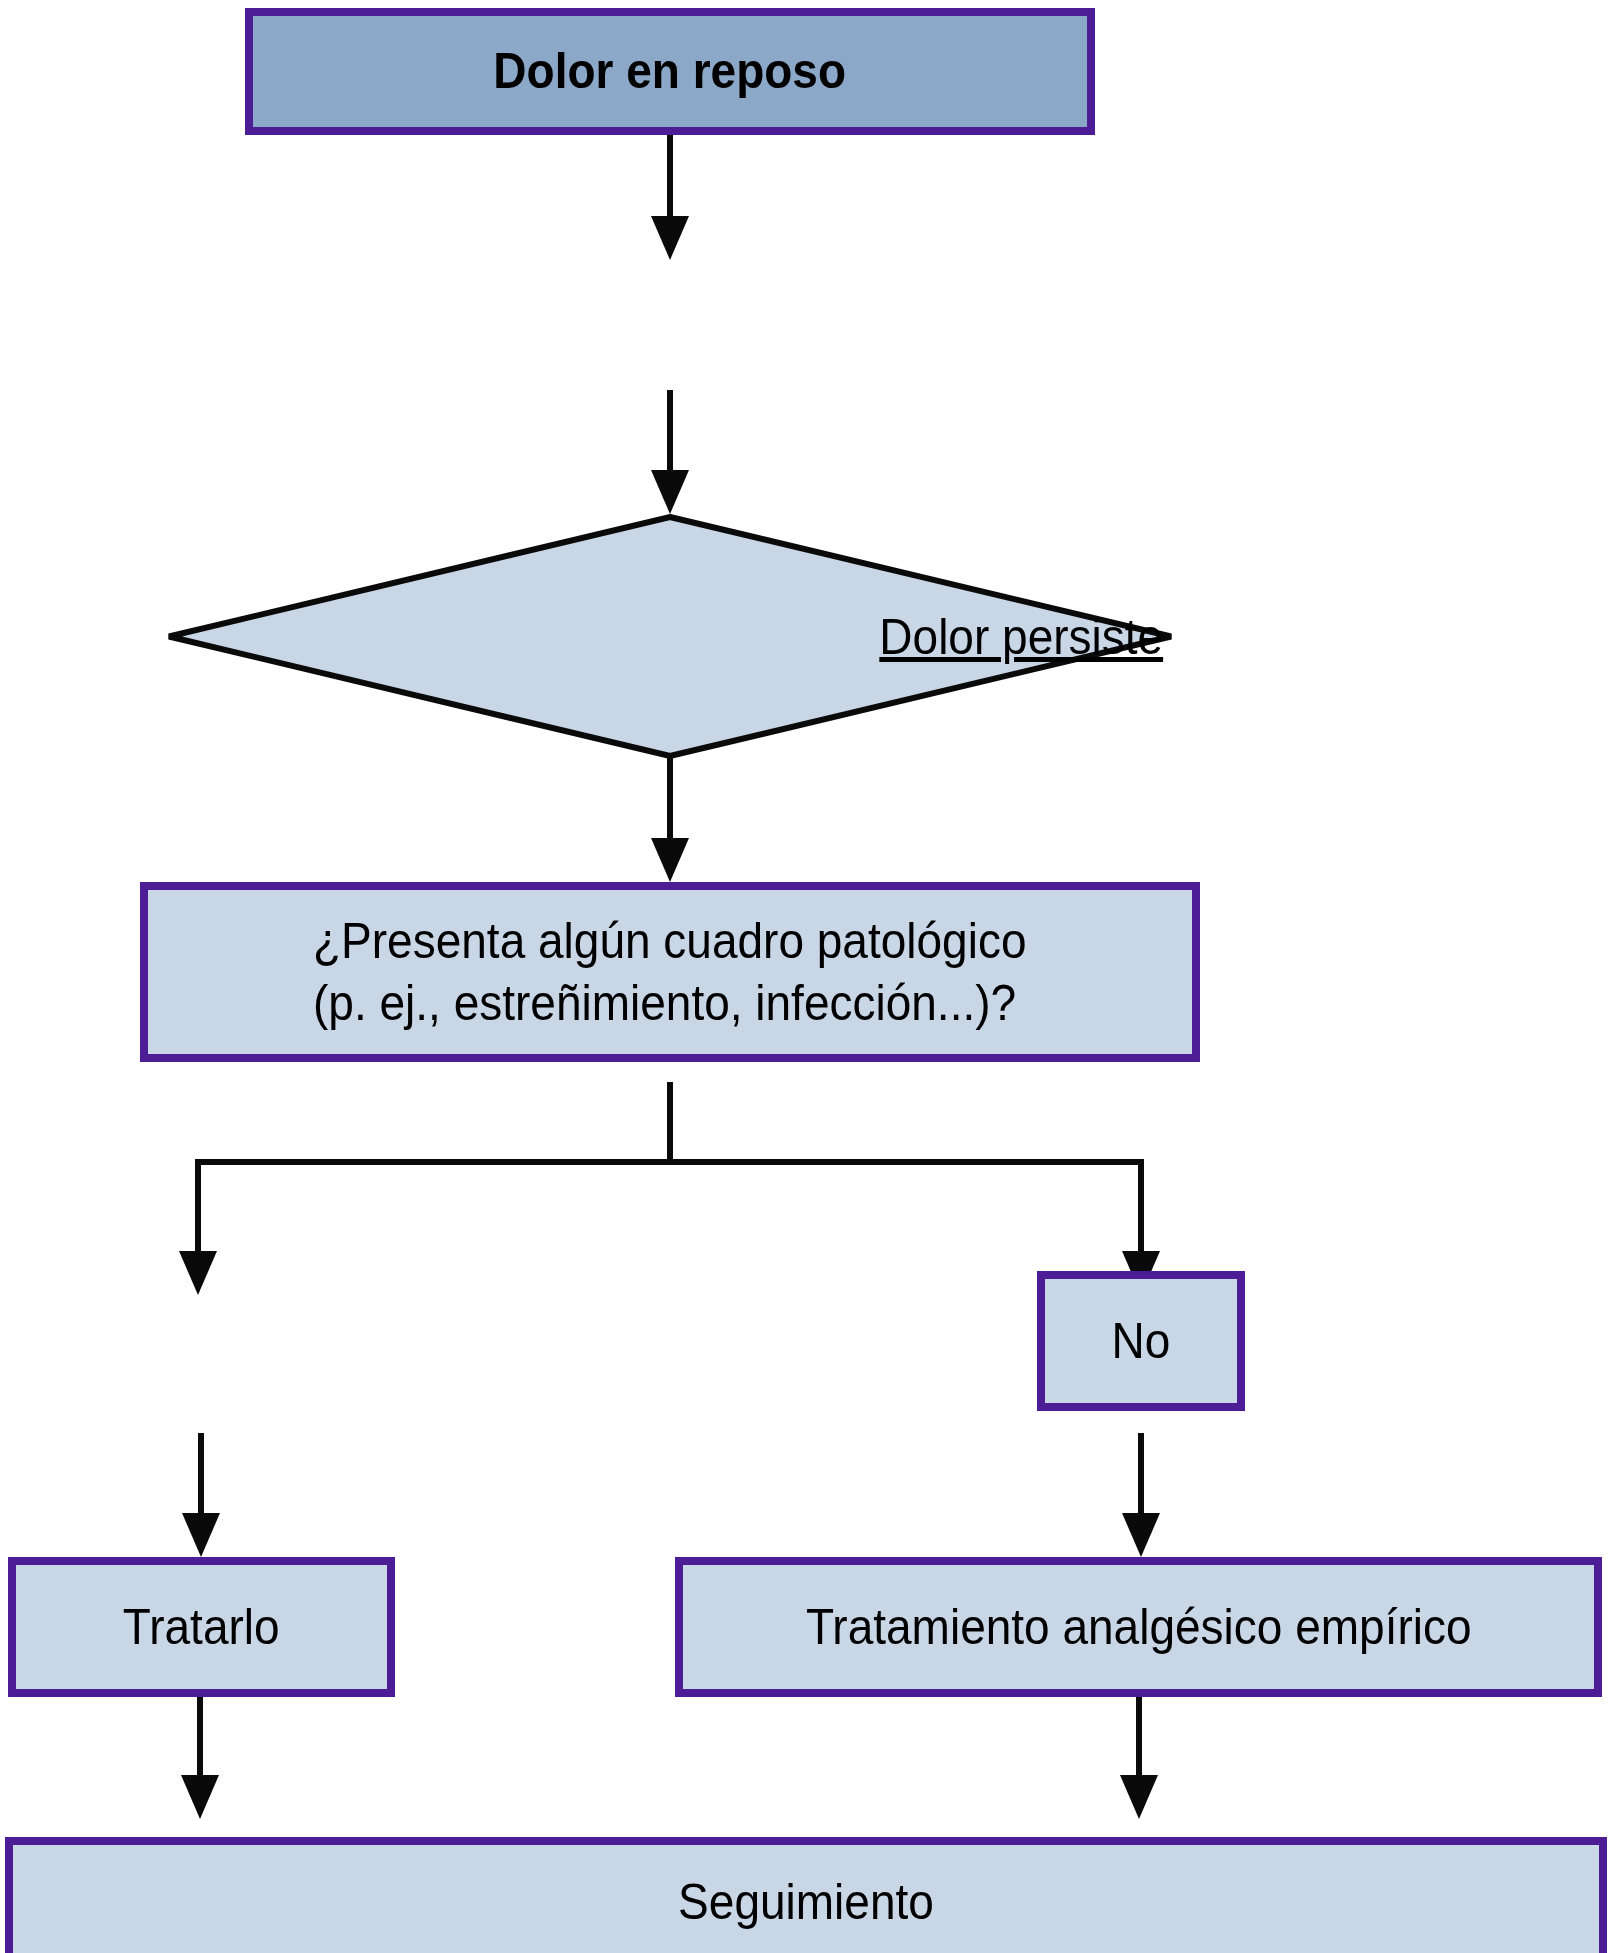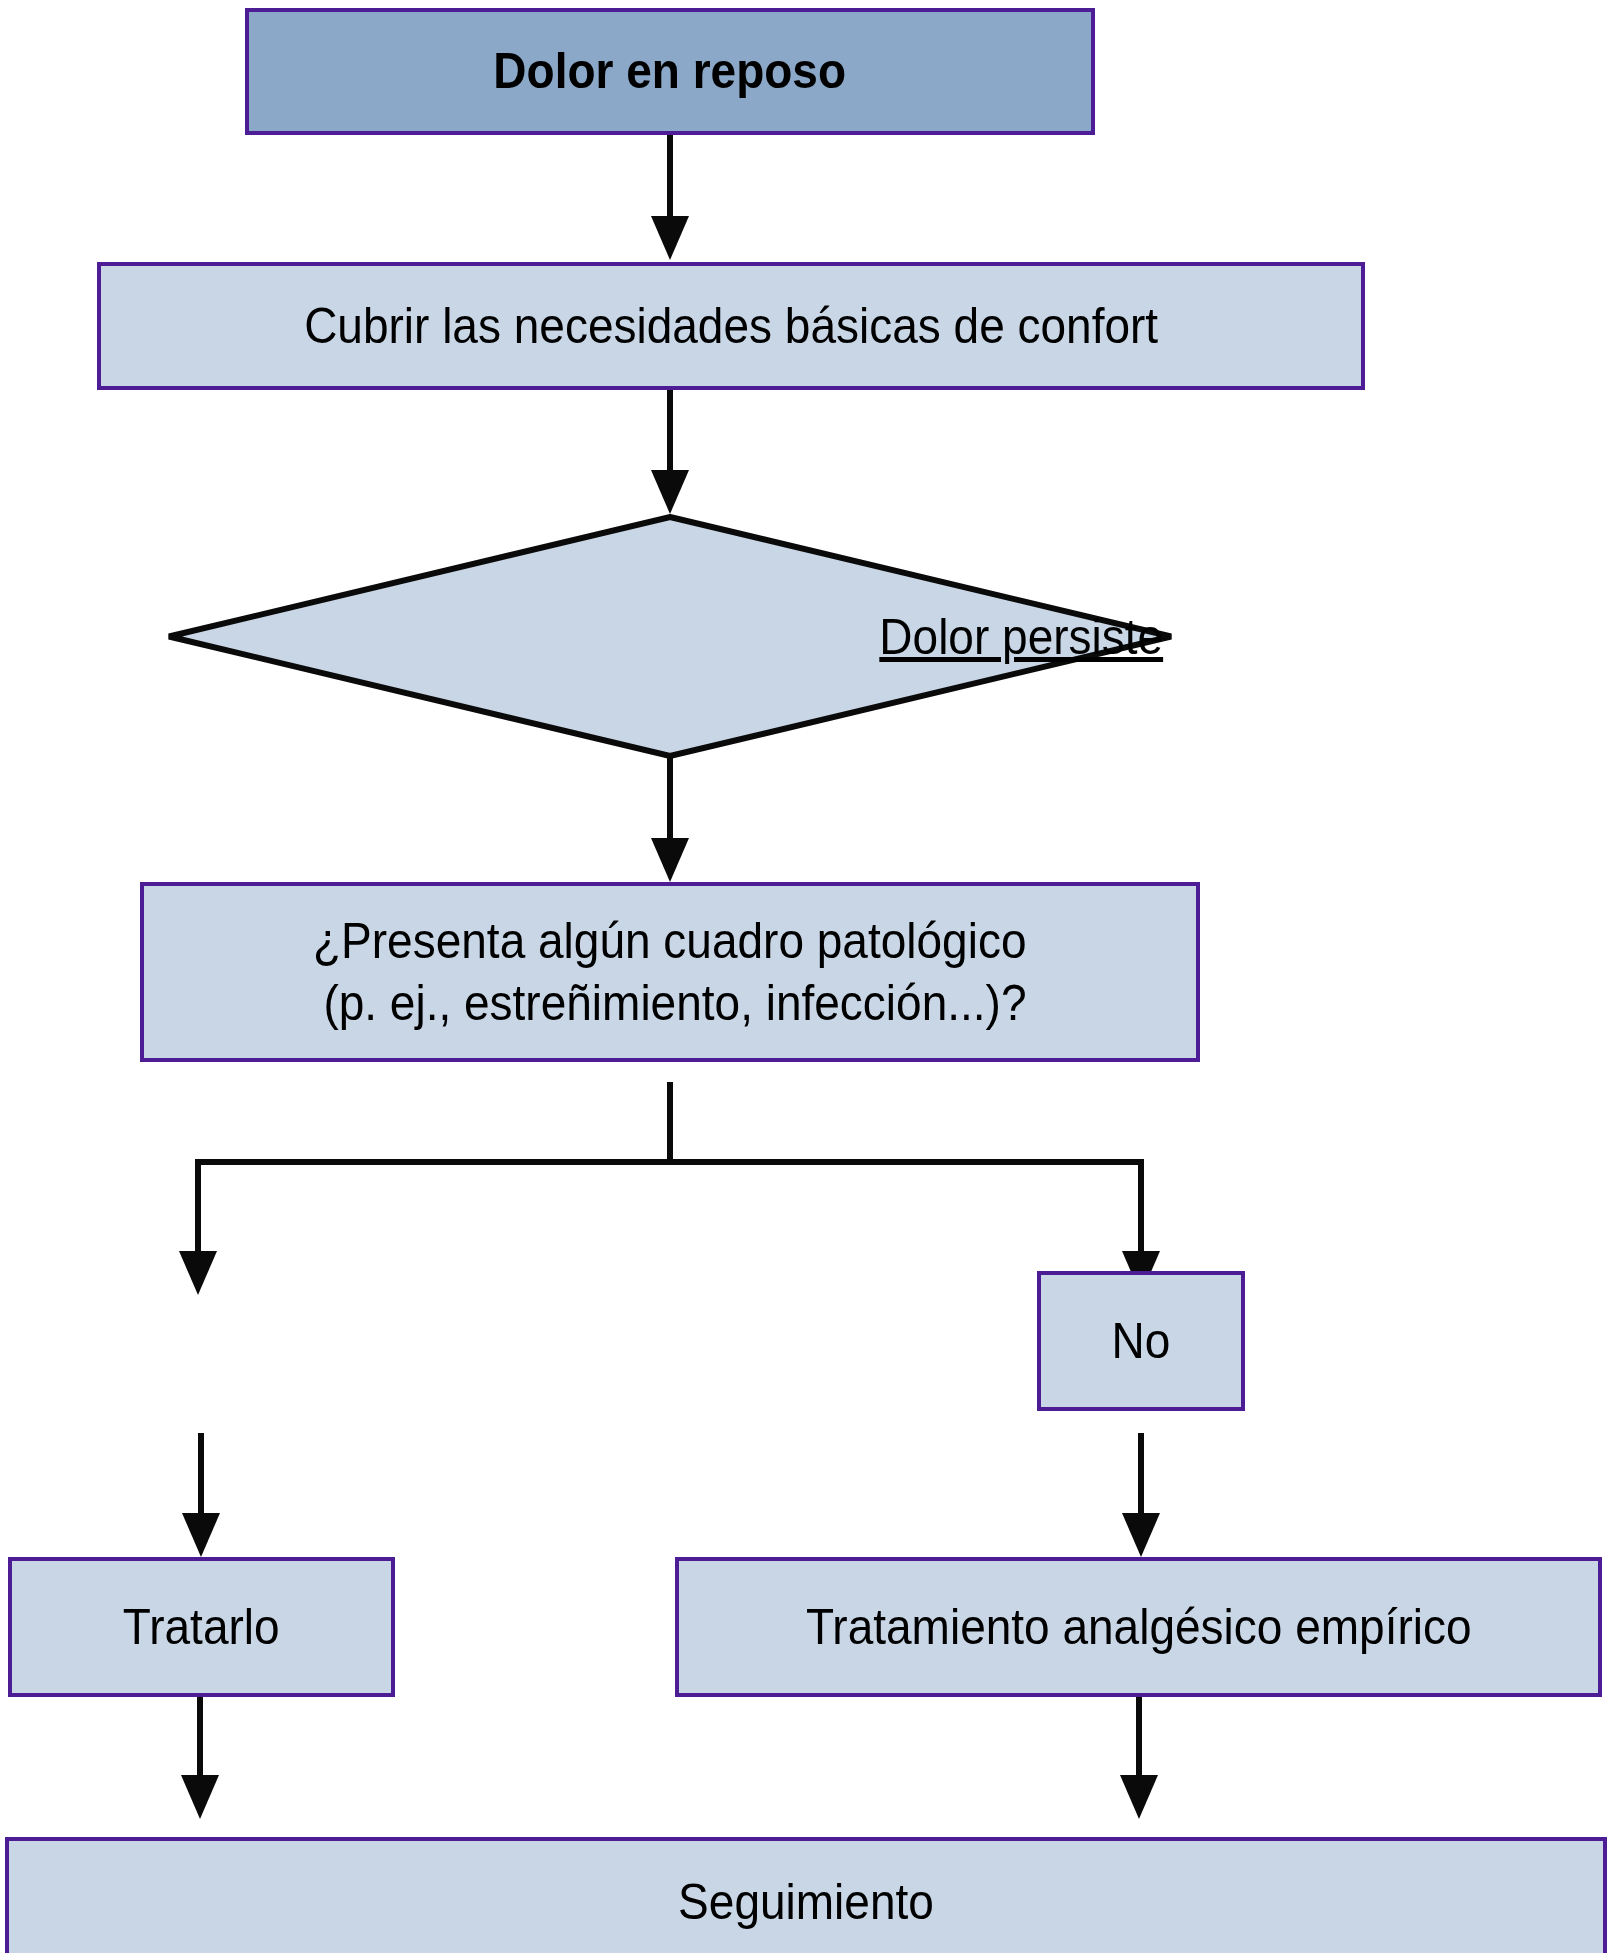--- a/index.html
+++ b/index.html
@@ -13,25 +13,25 @@
     height: 1953px;
     background: #ffffff;
     font-family: "Liberation Sans", "DejaVu Sans", sans-serif;
     color: #000000;
     overflow: hidden;
   }
   .node {
     position: absolute;
     box-sizing: border-box;
     background: #c8d6e6;
-    border: 4px solid #4c1d95;
+    border: 8px solid #4c1d95;
     display: flex;
     align-items: center;
     justify-content: center;
-    text-align: right;
+    text-align: left;
   }
   .node .label {
     display: block;
     font-size: 50px;
     line-height: 1.25;
     transform: scaleX(0.92);
     white-space: nowrap;
   }
   .node .label .line { display: block; }
   #node-start {
@@ -83,23 +83,20 @@
 
 <div id="canvas">
 
   <div class="node" id="node-start" style="left:245px; top:8px; width:850px; height:127px;">
     <span class="label">Dolor en reposo</span>
   </div>
 
   <div class="vline" style="left:667px; top:135px; height:85px;"></div>
   <div class="ahead" style="left:651px; top:216px;"></div>
 
-  <div class="node" id="node-comfort" style="left:97px; top:262px; width:1268px; height:128px;">
-    <span class="label">Cubrir las necesidades básicas de confort</span>
-  </div>
 
   <div class="vline" style="left:667px; top:390px; height:84px;"></div>
   <div class="ahead" style="left:651px; top:470px;"></div>
 
   <div class="diamond-wrap" id="node-decision" style="left:165px; top:514px; width:1010px; height:245px;">
     <svg viewBox="0 0 1010 245" preserveAspectRatio="none">
       <polygon points="505,3 1006,122.5 505,242 4,122.5" stroke="#0a0a0a" stroke-width="6" stroke-linejoin="miter" fill="#c8d6e6"></polygon>
     </svg>
     <span class="label">Dolor persiste</span>
   </div>

